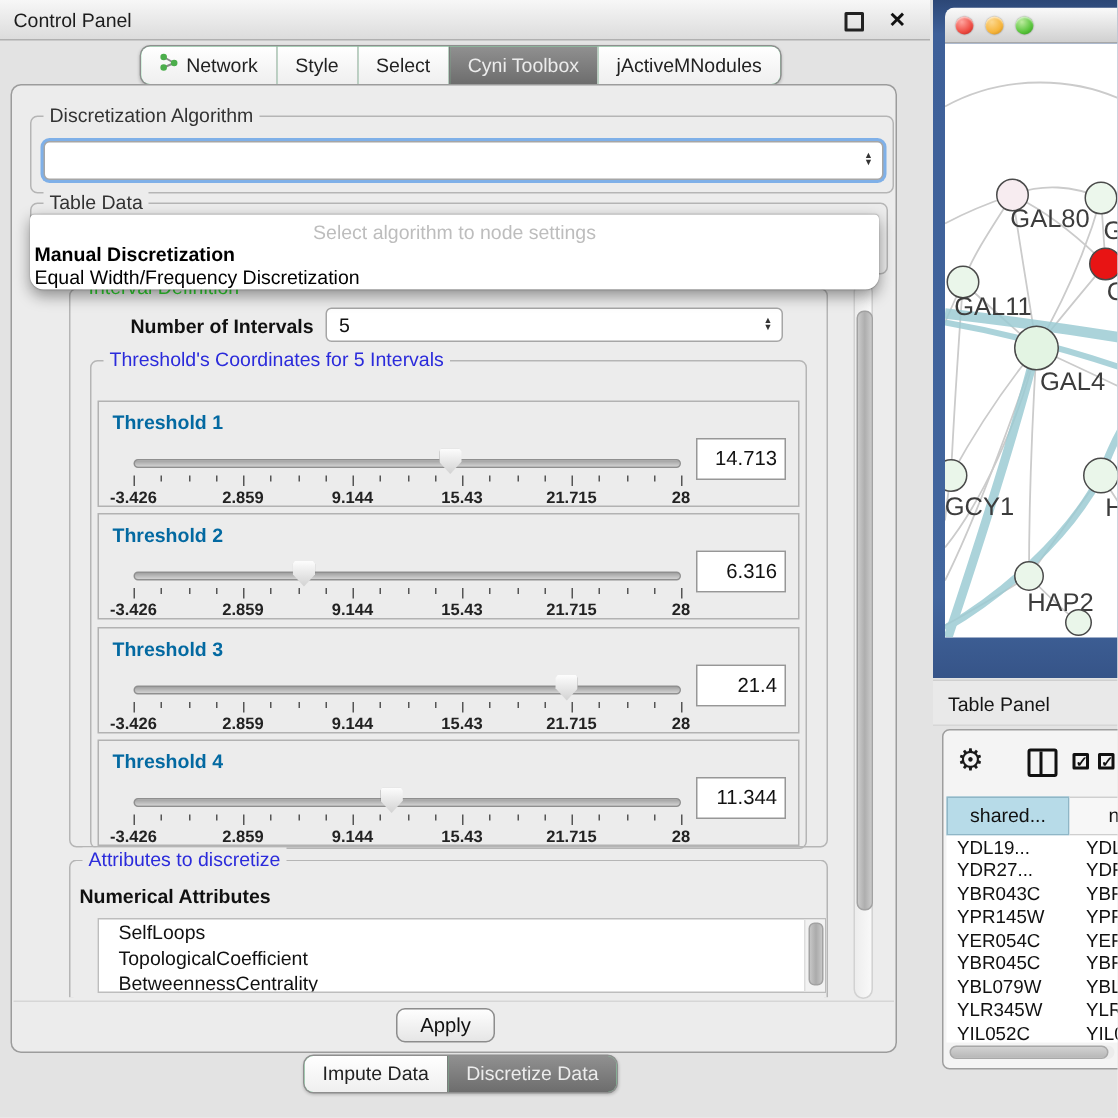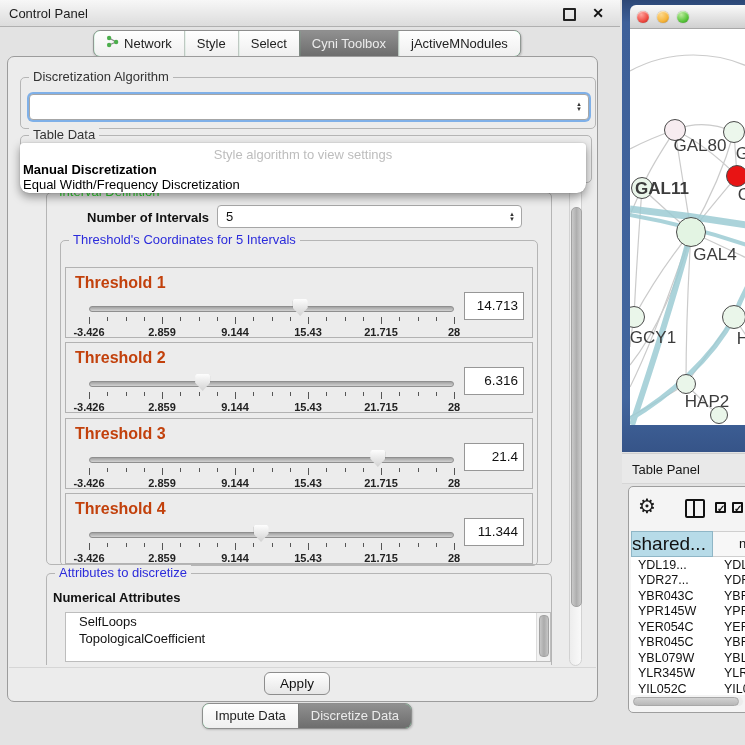--- a/index.html
+++ b/index.html
@@ -45,21 +45,21 @@
   .popup-placeholder{text-align:center;color:#bdbdbd;font-size:13px;padding-top:4px;}
   .popup-item{font-size:13px;color:#000;padding-left:3px;line-height:15px;white-space:nowrap;}
   .popup-item.hl{font-weight:bold;}
 
   .main-vscroll{position:absolute;left:561px;top:131px;width:13px;height:478px;
     background:linear-gradient(90deg,#ededed,#f9f9f9);border:1px solid #d2d2d2;border-radius:7px;box-sizing:border-box;}
   .main-vscroll .vthumb{position:absolute;left:1px;top:18px;width:9px;height:398px;
     background:linear-gradient(90deg,#cacaca,#aeaeae,#cacaca);border:1px solid #a2a2a2;border-radius:5px;}
 
   .thr-panel{position:absolute;left:4px;width:468px;height:71px;border:1px solid #b2b2b2;background:#ececec;box-sizing:border-box;}
-  .thr-label{position:absolute;left:9px;top:6px;font-weight:bold;font-size:16px;color:#c2410c;}
+  .thr-label{position:absolute;left:9px;top:6px;font-weight:bold;font-size:13px;color:#0369a1;}
   .slider{position:absolute;left:23px;top:37px;width:365px;height:32px;}
   .track{position:absolute;left:0;right:0;top:1px;height:4px;border-radius:3px;
     background:linear-gradient(#a2a2a2,#d2d2d2);border:1px solid #8f8f8f;}
   .thumb{position:absolute;top:-6px;width:15px;height:17px;margin-left:-7px;
     background:linear-gradient(#fdfdfd,#d2d2d2);
     clip-path:polygon(10% 0,90% 0,100% 12%,100% 52%,50% 100%,0 52%,0 12%);
     filter:drop-shadow(0 0 1px #707070);}
   .ticks{position:absolute;left:0;right:0;top:12px;height:8px;}
   .tick{position:absolute;top:0;width:1px;height:4px;background:#555;}
   .tick.major{height:7px;}
@@ -101,21 +101,21 @@
   .tp-label{position:absolute;left:10px;top:8px;font-size:13px;color:#151515;}
   .tp{position:absolute;left:628px;top:486px;width:170px;height:227px;background:#f4f4f4;
     border:1px solid #9e9e9e;border-radius:5px;box-sizing:border-box;}
   .gear{position:absolute;left:9px;top:7px;font-size:20px;color:#1a1a1a;}
   .cols-icon{position:absolute;left:56px;top:12px;width:16px;height:15px;border:2px solid #111;border-radius:2px;}
   .cols-icon::after{content:"";position:absolute;left:6px;top:0;width:2px;height:15px;background:#111;}
   .cb-icon{position:absolute;top:15px;width:11px;height:11px;border:2px solid #111;border-radius:1px;
     font-size:10px;font-weight:bold;line-height:10px;text-align:center;color:#111;box-sizing:border-box;}
   .cb-icon.a{left:86px;} .cb-icon.b{left:103px;}
   .tp-header{position:absolute;left:2px;top:44px;width:300px;height:26px;display:flex;}
-  .tp-hcell1{width:82px;background:#b7dbe8;border:1px solid #8fb6c6;font-size:19px;text-align:left;
+  .tp-hcell1{width:82px;background:#b7dbe8;border:1px solid #8fb6c6;font-size:13px;text-align:center;
     line-height:24px;color:#111;box-sizing:border-box;overflow:hidden;}
   .tp-hcell2{width:120px;background:#f7f7f7;border:1px solid #cfcfcf;border-left:none;font-size:13px;
     line-height:24px;padding-left:26px;color:#111;box-sizing:border-box;}
   .tp-rows{position:absolute;left:2px;top:70px;width:300px;height:138px;overflow:hidden;
     background:#fff;font-size:12.5px;color:#111;}
   .tp-row{display:flex;height:15.5px;align-items:center;}
   .tp-c1{width:82px;padding-left:7px;box-sizing:border-box;overflow:hidden;white-space:nowrap;}
   .tp-c2{padding-left:11px;white-space:nowrap;}
   .tp-hscroll{position:absolute;left:4px;top:210px;width:110px;height:9px;background:#ececec;border-radius:5px;}
   .tp-hscroll .hthumb{position:absolute;left:0;top:0;width:106px;height:9px;
@@ -163,21 +163,21 @@
     <span class="gtitle dark">Discretization Algorithm</span>
     <div class="combo focused" style="left:8px;top:16px;width:560px;height:26px;">
       <div class="stepper">
         <span>▲</span>
           <span>▼</span>
       </div>
     </div>
   </div>
 
   <div class="algo-popup">
-    <div class="popup-placeholder">Style algorithm to view settings</div>
+    <div class="popup-placeholder">Select algorithm to node settings</div>
     <div class="popup-item hl">Manual Discretization</div>
     <div class="popup-item">Equal Width/Frequency Discretization</div>
   </div>
 
   <div class="groupbox" style="left:12px;top:78px;width:572px;height:48px;">
     <span class="gtitle dark">Table Data</span>
     <div class="combo" style="left:8px;top:14px;width:552px;height:24px;">
       <span>galFiltered.sif default node</span>
       <div class="stepper">
         <span>▲</span>
@@ -366,20 +366,21 @@
       </div>
     </div>
   </div>
 
   <div class="groupbox" style="left:38px;top:516px;width:506px;height:92px;border-bottom:none;border-radius:5px 5px 0 0;">
     <span class="gtitle blue">Attributes to discretize</span>
     <div class="nattr-label">Numerical Attributes</div>
     <div class="attr-list">
       <div class="attr-item">SelfLoops</div>
       <div class="attr-item">TopologicalCoefficient</div>
+      <div class="attr-item">BetweennessCentrality</div>
       <div class="list-vscroll">
           <div class="vthumb"></div>
         </div>
     </div>
   </div>
 
   <div class="apply-sep"></div>
   <div class="apply-btn">Apply</div>
 </div>
 
@@ -432,21 +433,21 @@
       </g>
     </svg>
     <div id="net-nodes" style="position:absolute;left:0;top:0;width:115px;height:396px;">
         <div class="net-node" style="left: 34px; top: 90px; width: 22px; height: 22px; background: rgb(247, 236, 240);"></div>
         <div class="net-label" style="left: 70px; top: 117px;">GAL80</div>
         <div class="net-node" style="left: 93px; top: 92px; width: 22px; height: 22px; background: rgb(236, 247, 236);"></div>
         <div class="net-label" style="left: 118px; top: 125px;">GA</div>
         <div class="net-node" style="left: 96px; top: 136px; width: 22px; height: 22px; background: rgb(232, 20, 20);"></div>
         <div class="net-label" style="left: 114px; top: 166px;">C</div>
         <div class="net-node" style="left: 1px; top: 148px; width: 22px; height: 22px; background: rgb(234, 246, 234);"></div>
-        <div class="net-label" style="left: 32px; top: 160px; font-weight: bold;">GAL11</div>
+        <div class="net-label" style="left: 32px; top: 176px;">GAL11</div>
         <div class="net-node" style="left: 46px; top: 188px; width: 30px; height: 30px; background: rgb(227, 244, 227);"></div>
         <div class="net-label" style="left: 85px; top: 226px;">GAL4</div>
         <div class="net-node" style="left: -7px; top: 277px; width: 22px; height: 22px; background: rgb(234, 246, 234);"></div>
         <div class="net-label" style="left: 23px; top: 309px;">GCY1</div>
         <div class="net-node" style="left: 92px; top: 276px; width: 24px; height: 24px; background: rgb(234, 246, 234);"></div>
         <div class="net-label" style="left: 113px; top: 310px;">H</div>
         <div class="net-node" style="left: 46px; top: 345px; width: 20px; height: 20px; background: rgb(234, 246, 234);"></div>
         <div class="net-label" style="left: 77px; top: 373px;">HAP2</div>
         <div class="net-node" style="left: 80px; top: 377px; width: 18px; height: 18px; background: rgb(234, 246, 234);"></div>
       </div>

